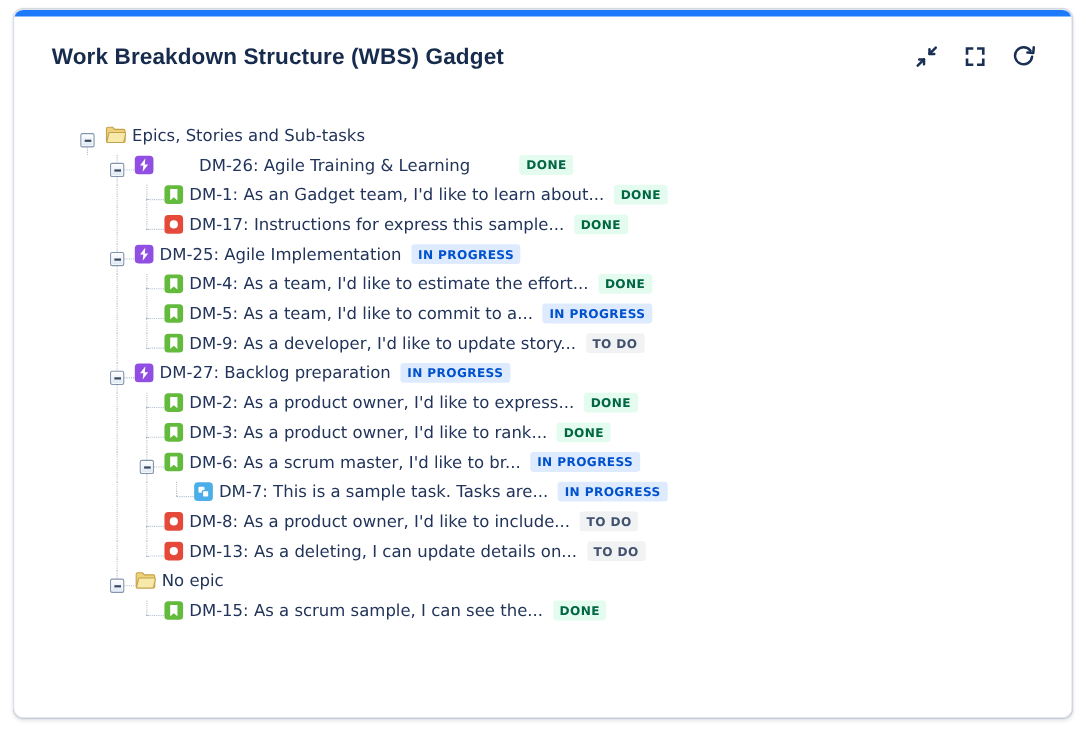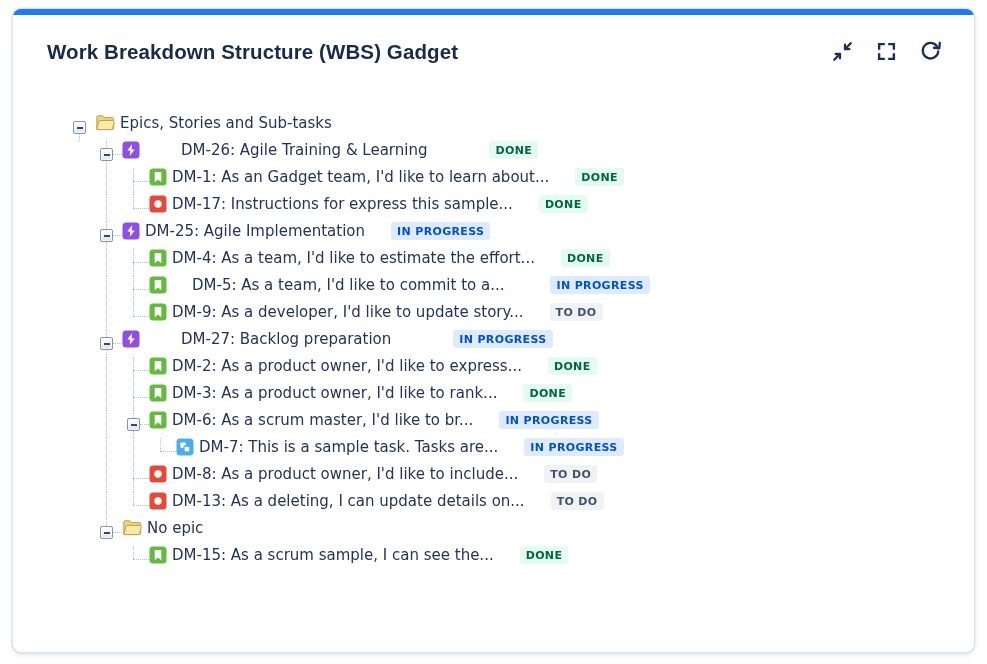--- a/index.html
+++ b/index.html
@@ -29,21 +29,21 @@
     border:1px solid #8496ab;border-radius:2px;
     background:linear-gradient(#fefefe,#dce7f3);
     box-shadow:inset 0 0 0 1px rgba(255,255,255,.6);
   }
   .toggle::after{content:"";position:absolute;left:2.5px;right:2.5px;top:5px;height:1.5px;background:#3a4760;}
   .content{position:absolute;top:0;height:27px;display:flex;align-items:flex-start;}
   .icon{display:flex;flex:none;margin-right:5px;}
   .label{white-space:nowrap;cursor:pointer;}
   .badge{
     font-size:11px;font-weight:700;letter-spacing:.35px;line-height:1;
-    padding:4px 6px 3px;border-radius:3px;margin-left:26px;white-space:nowrap;
+    padding:4px 6px 3px;border-radius:3px;margin-left:9px;white-space:nowrap;
     font-family:"DejaVu Sans",sans-serif;
   }
 </style>
 </head>
 <body>
 
 <div class="page">
   <section class="card">
     <div class="accent" id="accent" style="background: rgb(29, 122, 252);"></div>
 
@@ -167,21 +167,21 @@
             </span>
             <span class="label">DM-4: As a team, I'd like to estimate the effort...</span>
             <span class="badge" style="background:#E3FCEF;color:#006644;">DONE</span>
           </div>
         </div>
         <div class="row">
           <div class="v" style="left:93px;top:0px;bottom:0px;"></div>
           <div class="v" style="left:120px;top:0px;bottom:14px;"></div>
           <div class="v" style="left:120px;top:13px;bottom:0px;"></div>
           <div class="h" style="left:120px;width:16px;"></div>
-          <div class="content" style="left:136px;gap:20px;">
+          <div class="content" style="left:136px;">
             <span class="icon">
               <svg width="18" height="18" viewBox="0 0 18 18">
                 <rect x="0.5" y="0.5" width="17" height="17" rx="3.5" fill="#63BA3C"></rect>
                 <path d="M5.7 3.9h6.6v10.3L9 11.4l-3.3 2.8z" fill="#fff"></path>
               </svg>
             </span>
             <span class="label">DM-5: As a team, I'd like to commit to a...</span>
             <span class="badge" style="background:#DEEBFF;color:#0052CC;">IN PROGRESS</span>
           </div>
         </div>
@@ -198,21 +198,21 @@
             </span>
             <span class="label">DM-9: As a developer, I'd like to update story...</span>
             <span class="badge" style="background:#F1F2F4;color:#42526E;">TO DO</span>
           </div>
         </div>
         <div class="row">
           <div class="v" style="left:93px;top:0px;bottom:20px;"></div>
           <div class="v" style="left:93px;top:20px;bottom:0px;"></div>
           <div class="h" style="left:100px;width:9px;"></div>
           <div class="toggle" style="left:87px;"></div>
-          <div class="content" style="left:109px;gap:36px;">
+          <div class="content" style="left:109px;">
             <span class="icon">
               <svg width="18" height="18" viewBox="0 0 18 18">
                 <rect x="0.5" y="0.5" width="17" height="17" rx="3.5" fill="#904EE2"></rect>
                 <path d="M10.2 2.9 5.3 9.4h3l-.6 5.7 5-6.6H9.6z" fill="#fff"></path>
               </svg>
             </span>
             <span class="label">DM-27: Backlog preparation</span>
             <span class="badge" style="background:#DEEBFF;color:#0052CC;">IN PROGRESS</span>
           </div>
         </div>

